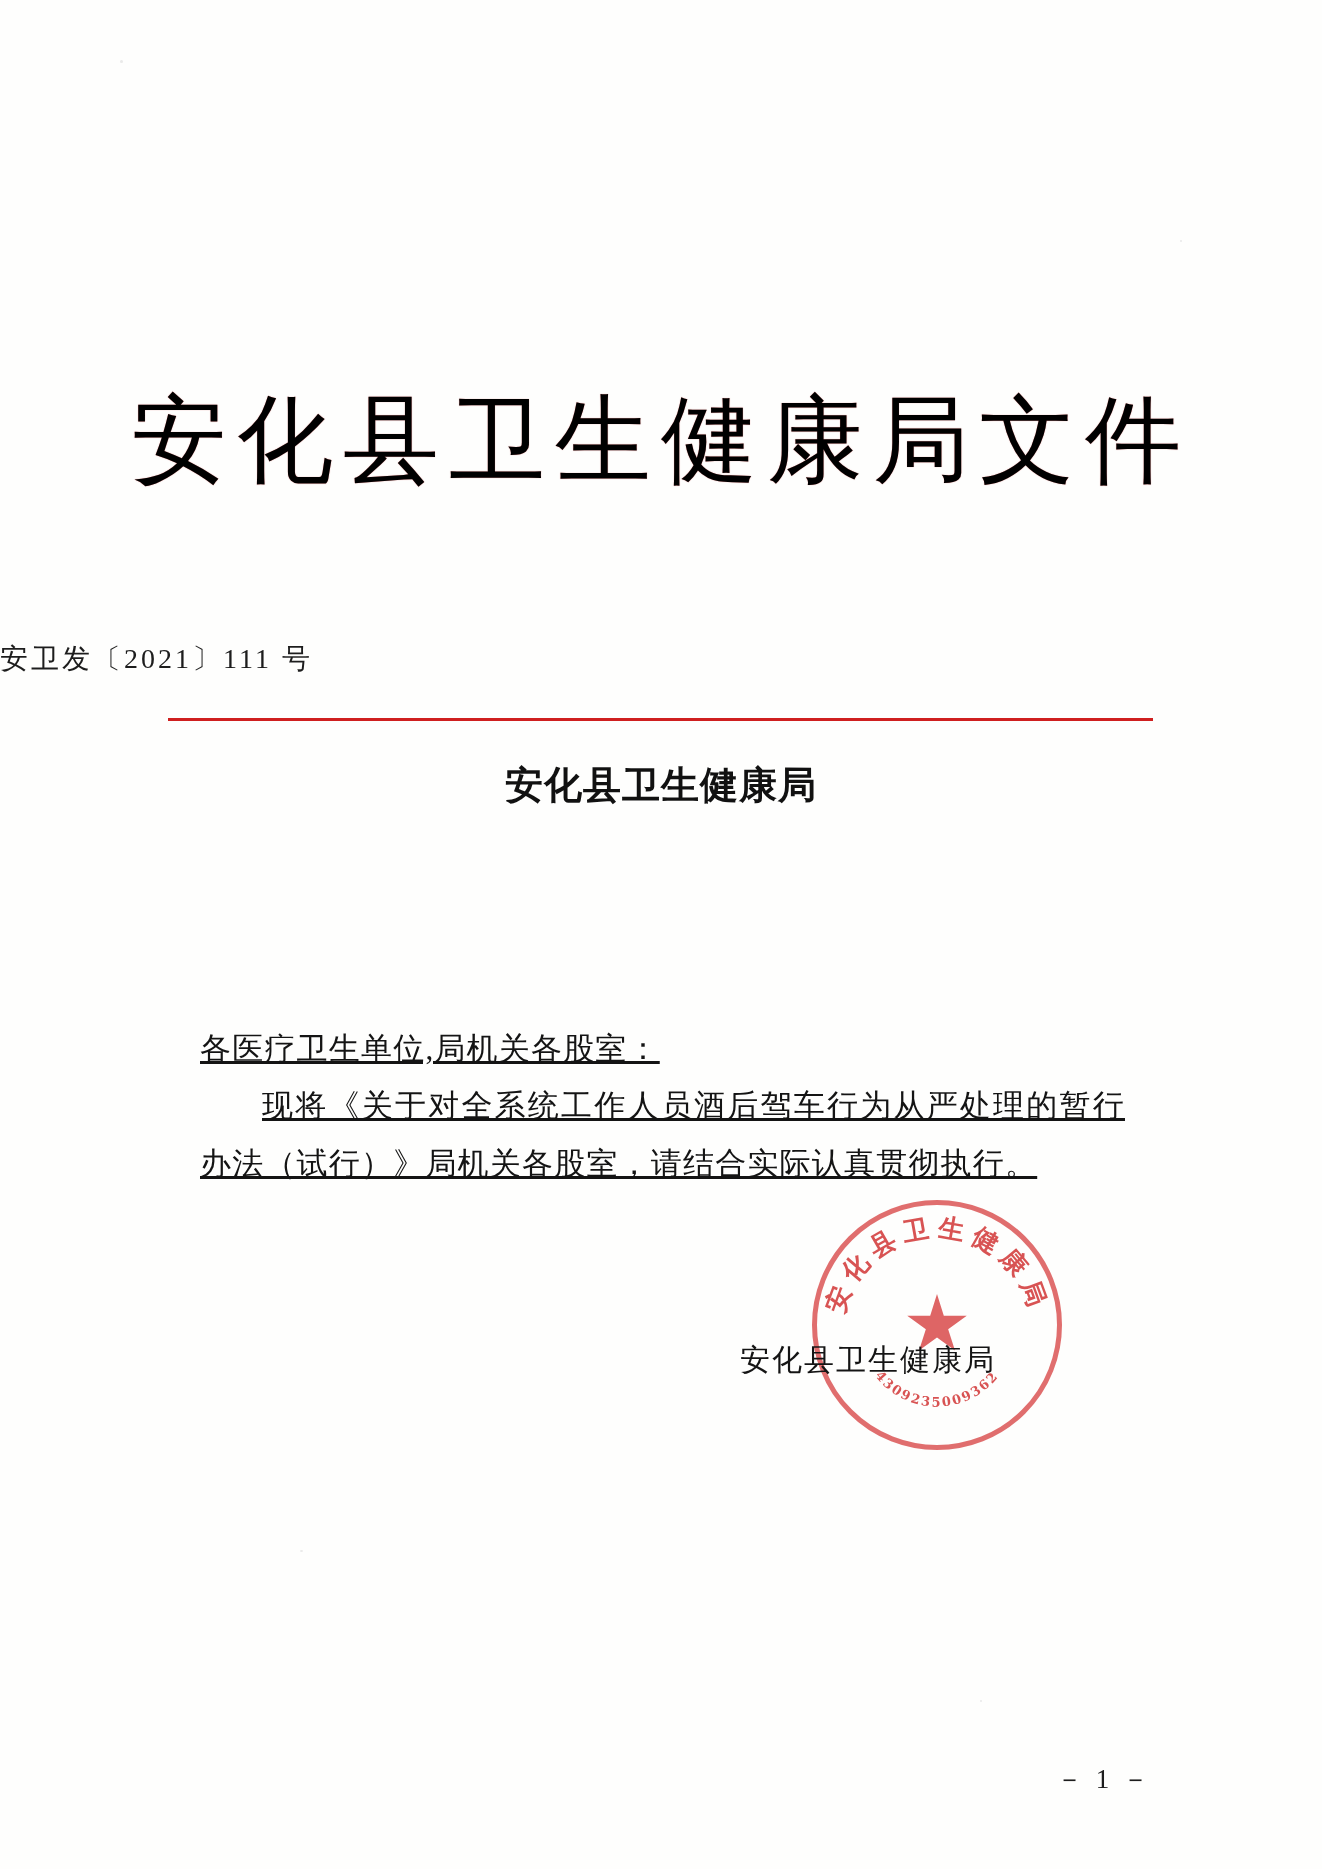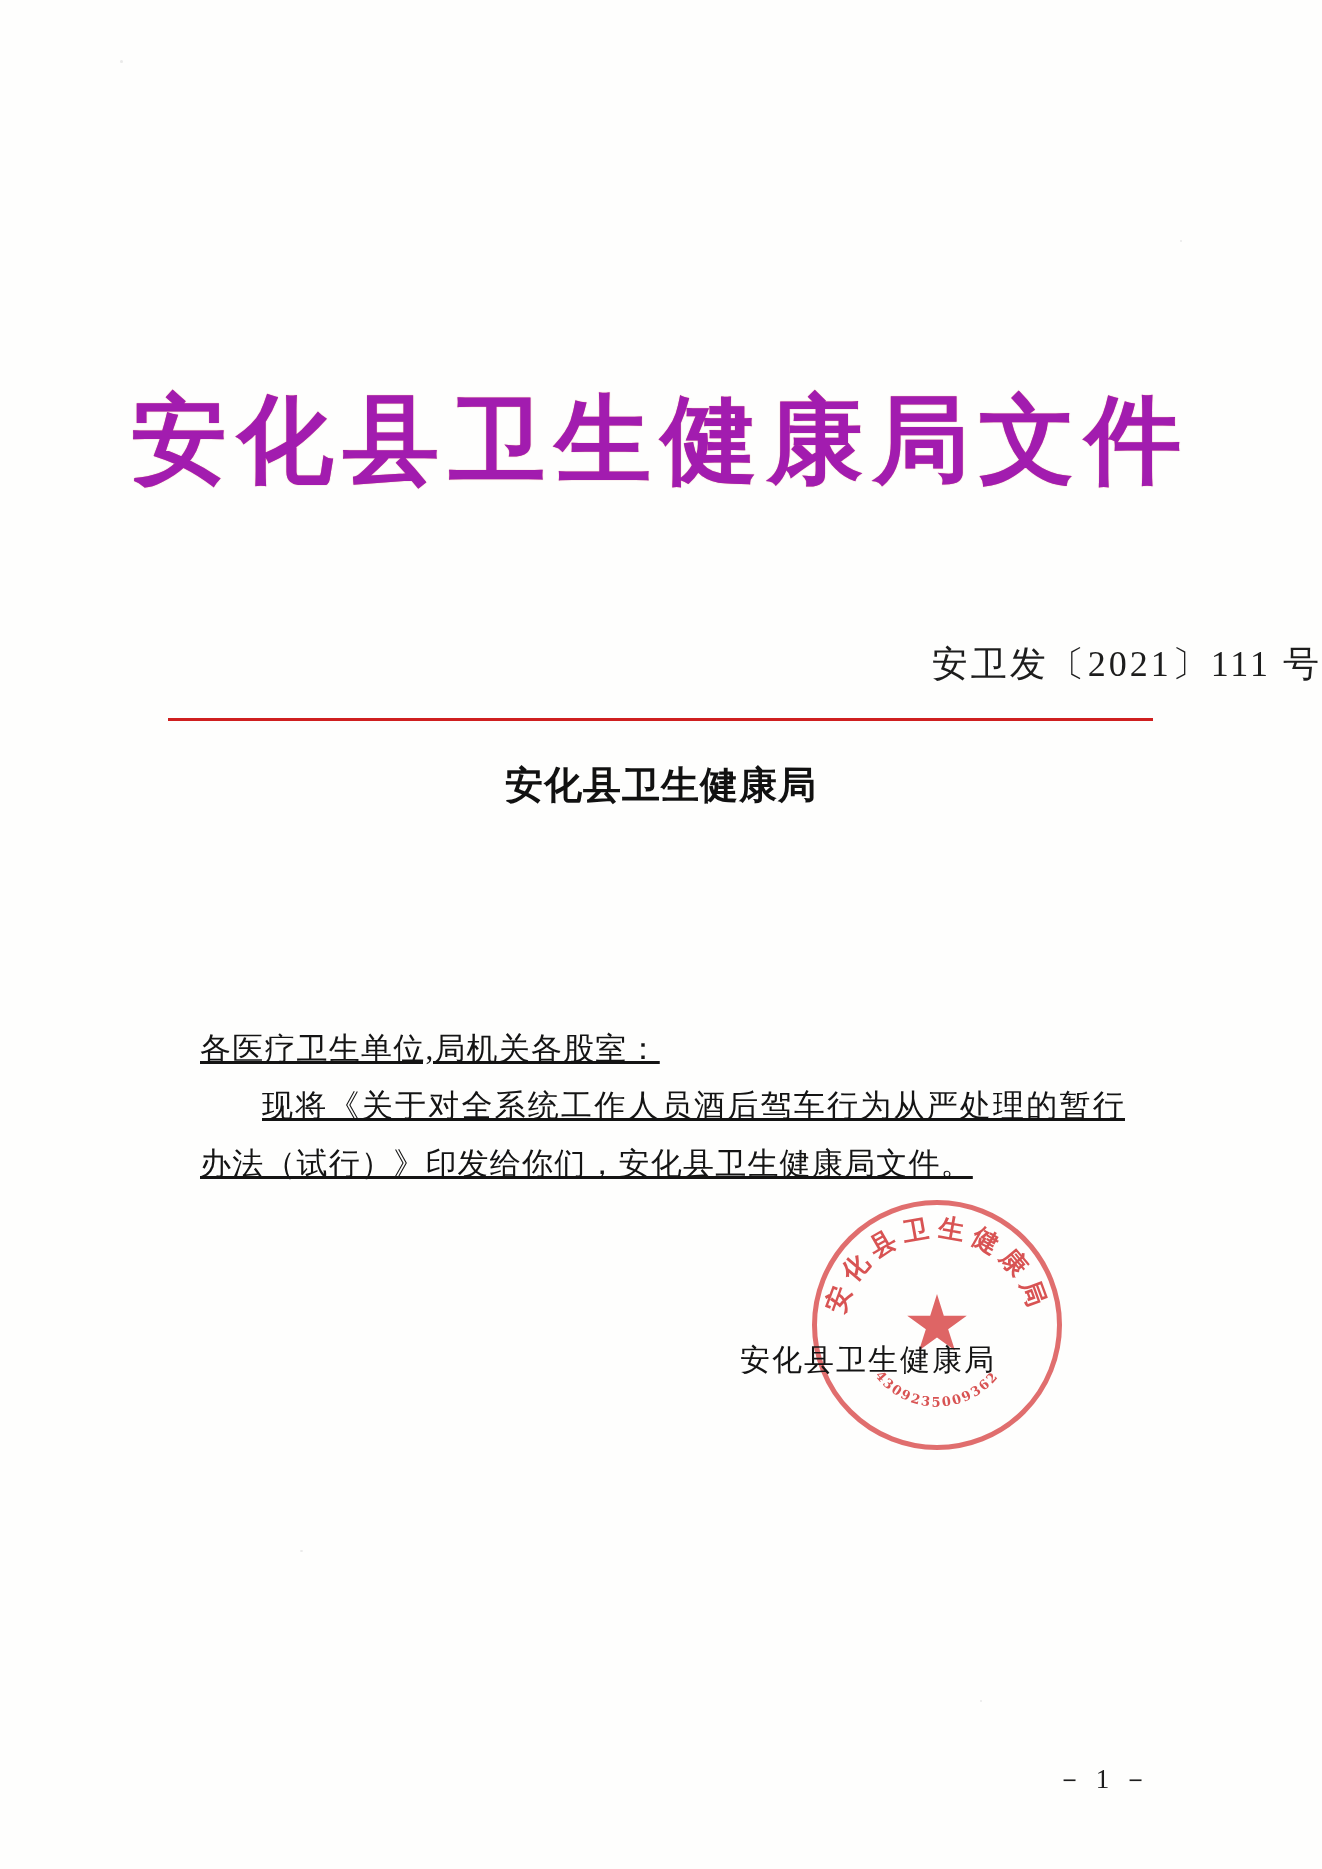--- a/index.html
+++ b/index.html
@@ -29,37 +29,37 @@
   }
 
   .doc-header {
     position: absolute;
     top: 390px;
     left: 0;
     width: 100%;
     text-align: center;
   }
   .doc-header .title {
-    color: #a21caf;
+    color: #000000;
     font-family: "DejaVu Serif", "Liberation Serif", serif;
-    font-weight: 700;
+    font-weight: 400;
     font-size: 96px;
     letter-spacing: 10px;
     line-height: 1.05;
     white-space: nowrap;
     text-shadow: 0 0 1px rgba(207,31,31,.6);
   }
 
   .doc-number {
     position: absolute;
     top: 640px;
     left: 0;
     width: 100%;
-    text-align: right;
-    font-size: 36px;
+    text-align: left;
+    font-size: 28px;
     letter-spacing: 3px;
     color: #1d1d1d;
   }
 
   .red-rule {
     position: absolute;
     top: 718px;
     left: 168px;
     width: 985px;
     height: 3px;
@@ -174,21 +174,21 @@
   <div class="doc-number">安卫发〔2021〕111 号</div>
 
   <div class="red-rule"></div>
 
   <div class="doc-title">
     <div>安化县卫生健康局</div>
   </div>
 
   <div class="body-text">
     <div class="salutation">各医疗卫生单位,局机关各股室：</div>
-    <div class="para">现将《关于对全系统工作人员酒后驾车行为从严处理的暂行办法（试行）》印发给你们，安化县卫生健康局文件。</div>
+    <div class="para">现将《关于对全系统工作人员酒后驾车行为从严处理的暂行办法（试行）》局机关各股室，请结合实际认真贯彻执行。</div>
   </div>
 
   <div class="seal">
     <div class="ring"></div>
     <div class="star"></div>
     <div class="arc-text">
       <svg viewBox="0 0 250 250" aria-hidden="true">
         <defs>
           <path id="arcTop" d="M 30 132 A 95 95 0 0 1 220 132"></path>
           <path id="arcBottom" d="M 50 150 A 78 78 0 0 0 200 150"></path>

